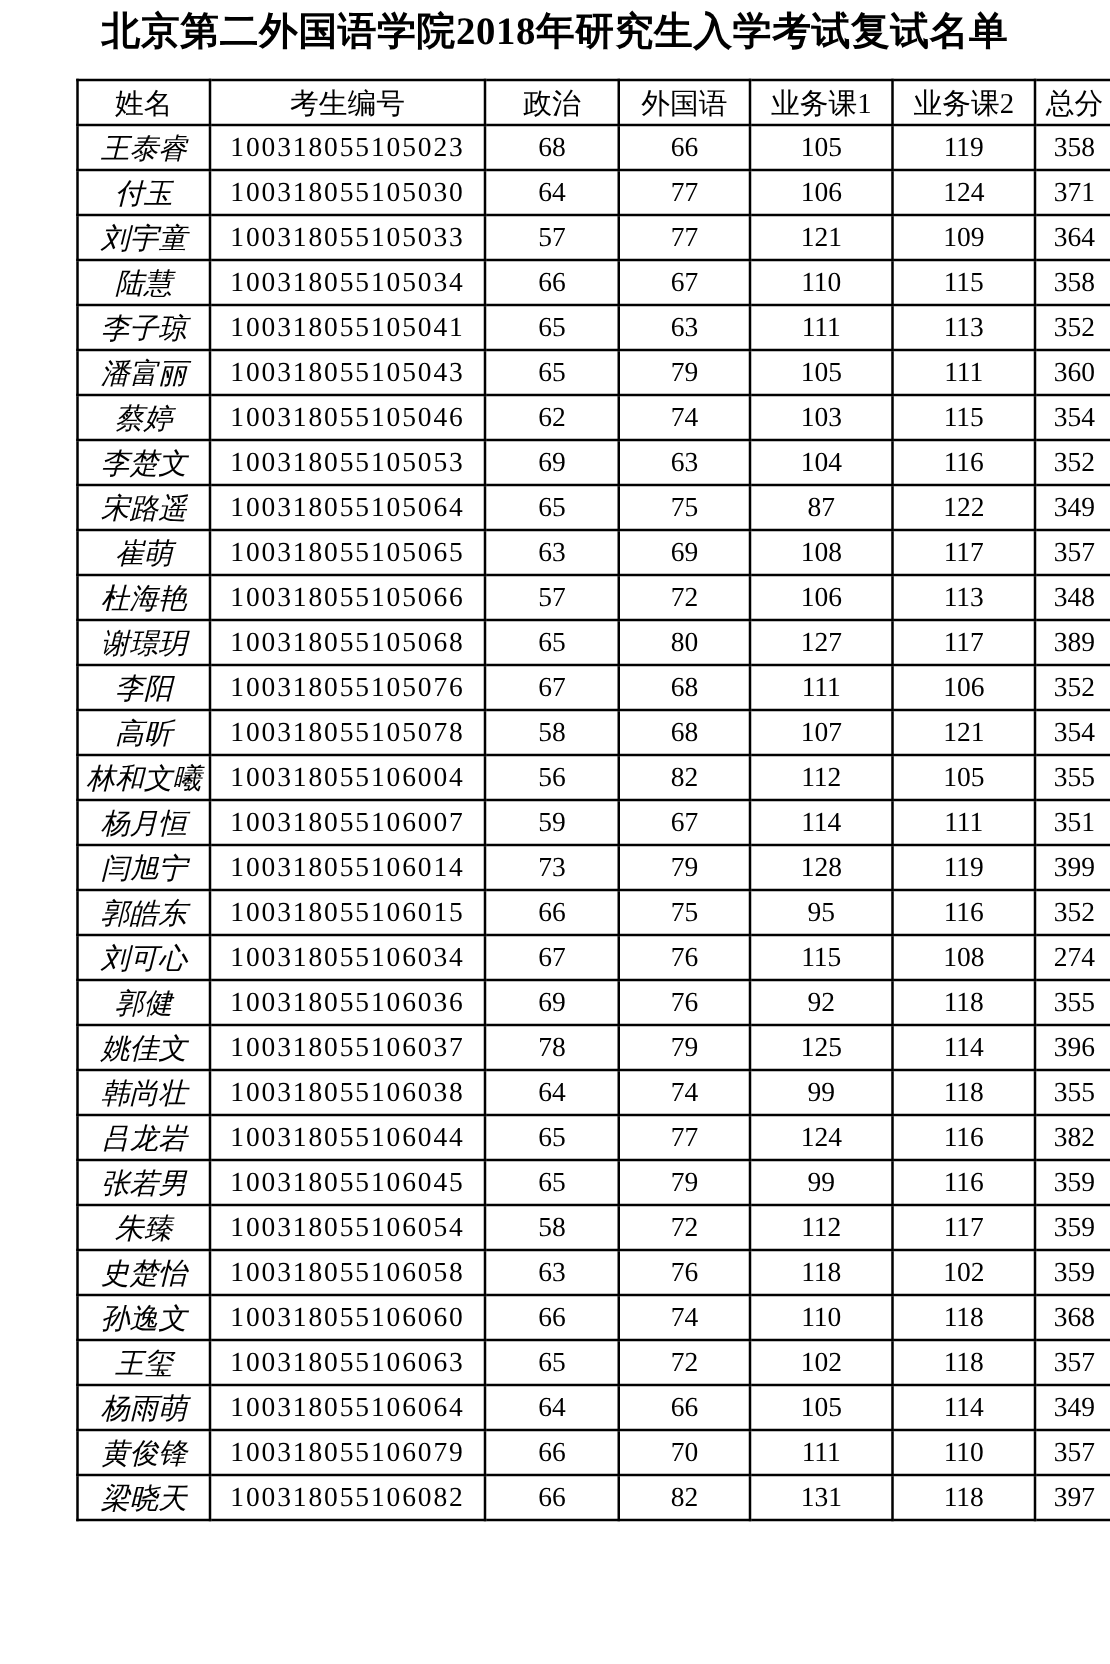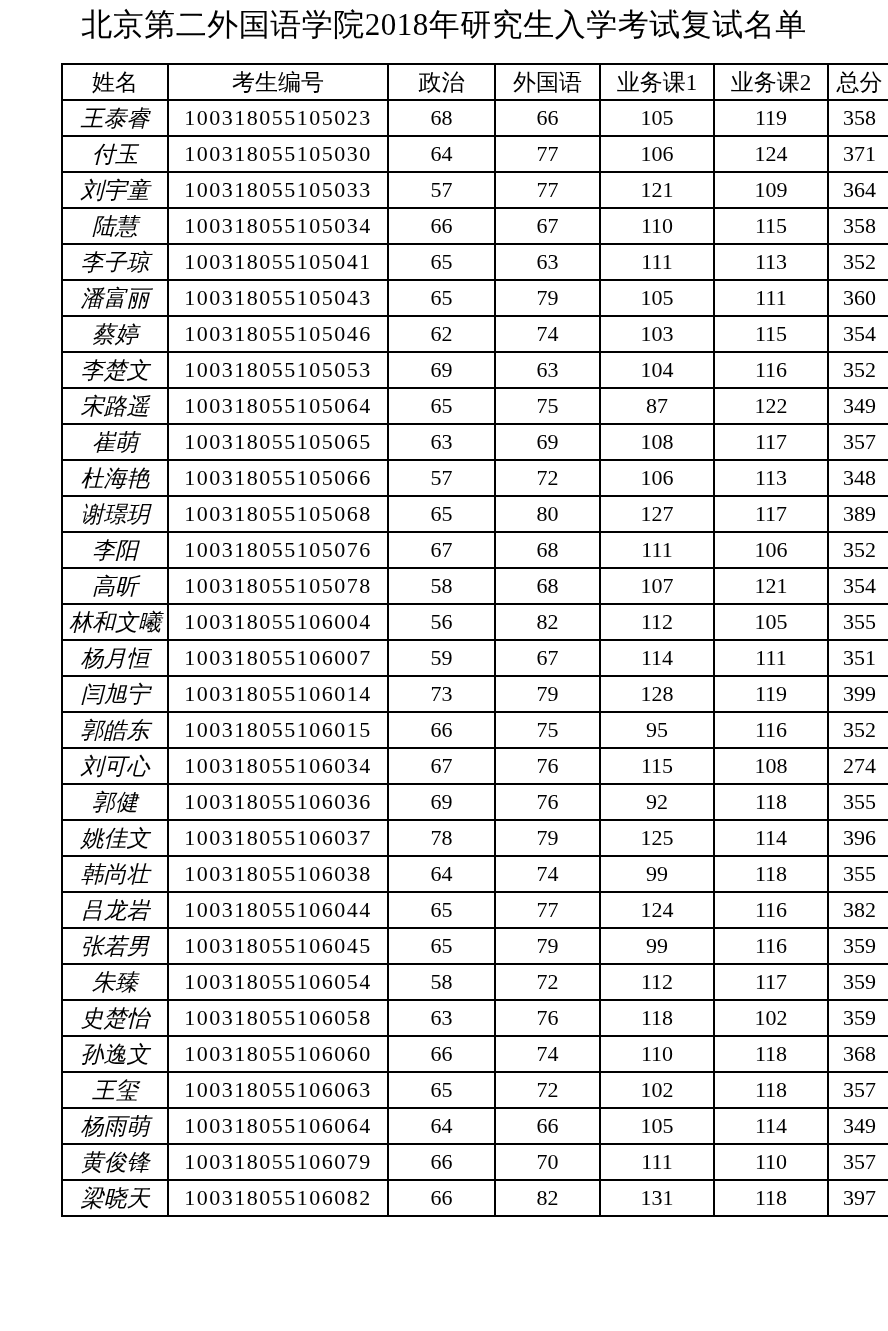--- a/index.html
+++ b/index.html
@@ -14,21 +14,21 @@
     font-family: "Liberation Serif", "DejaVu Serif", serif;
     color: #000000;
   }
   .page-title {
     position: absolute;
     top: 4px;
     left: 0;
     width: 888px;
     text-align: center;
     font-size: 31px;
-    font-weight: normal;
+    font-weight: bold;
     letter-spacing: 0.5px;
     white-space: nowrap;
   }
   table.score-table {
     position: absolute;
     top: 63px;
     left: 29px;
     width: 829px;
     border-collapse: collapse;
     table-layout: fixed;

